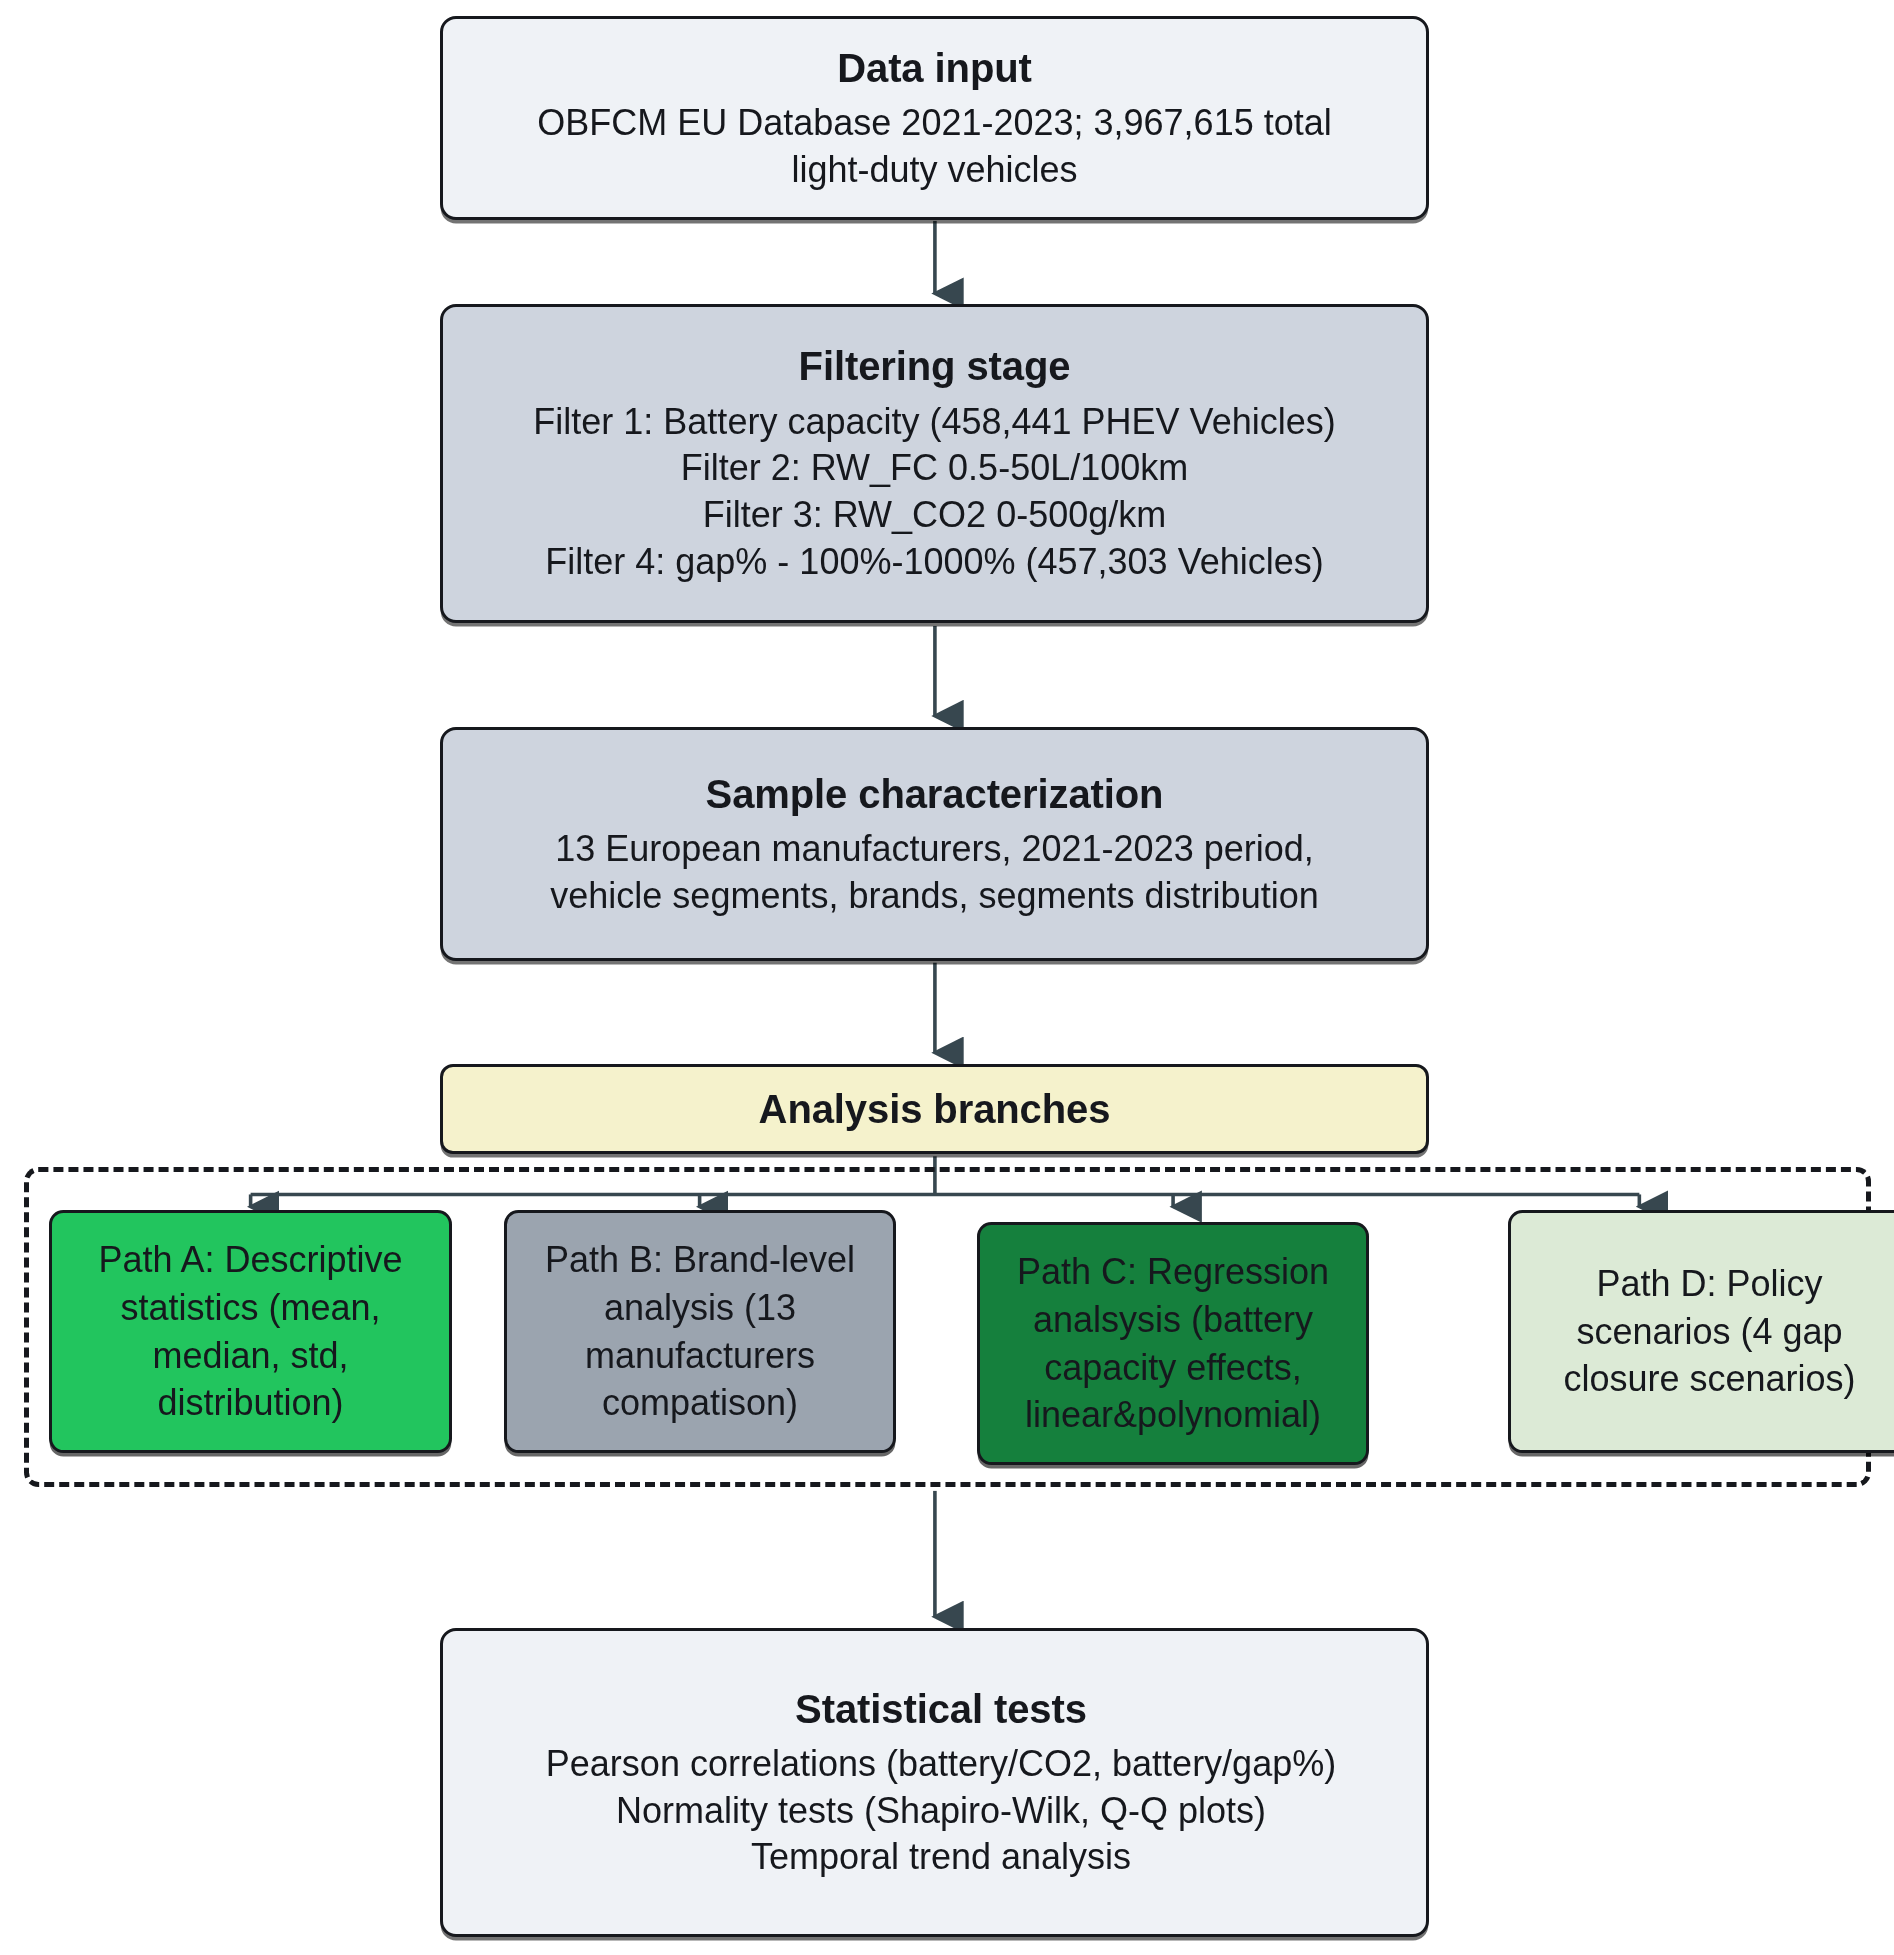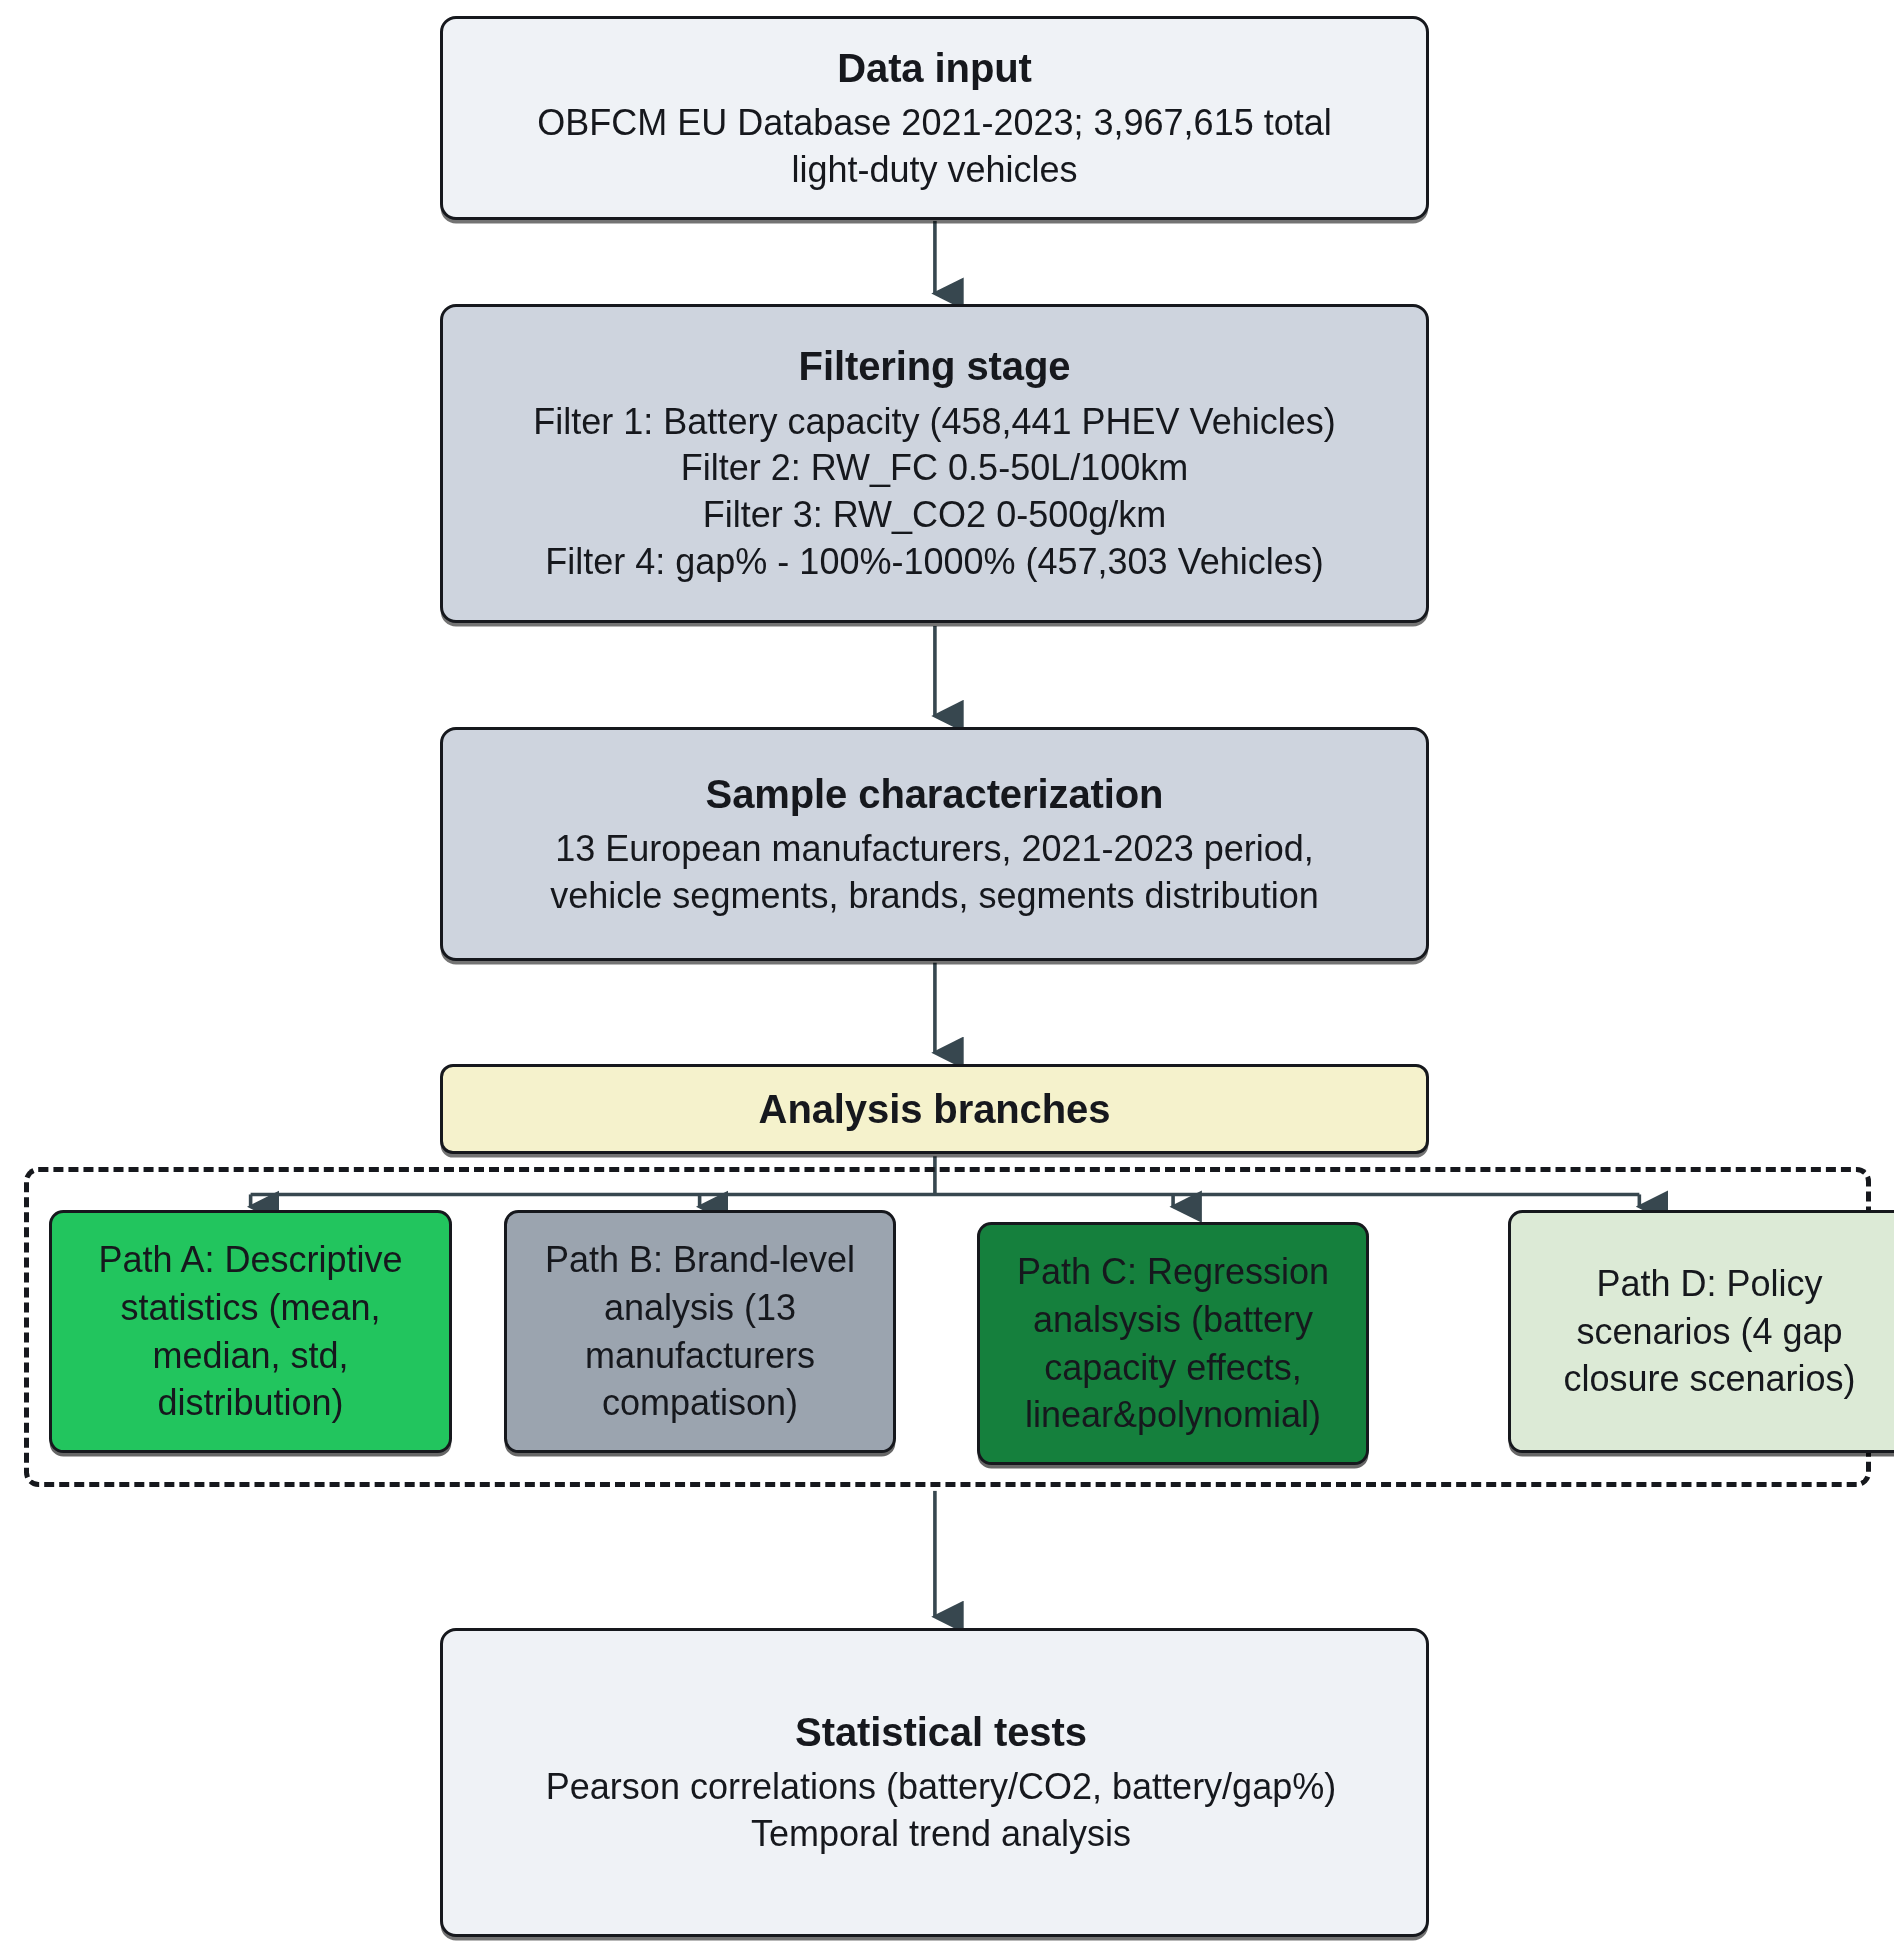--- a/index.html
+++ b/index.html
@@ -172,17 +172,18 @@
   <div class="path-box" id="path-c">
     <span>Path C: Regression analsysis (battery capacity effects, linear&amp;polynomial)</span>
   </div>
   <div class="path-box" id="path-d">
     <span>Path D: Policy scenarios (4 gap closure scenarios)</span>
   </div>
 
   <div class="node" id="node-stats">
     <div class="title">Statistical tests</div>
     <div class="body-line">Pearson correlations (battery/CO2, battery/gap%)</div>
+    <div class="body-line">Normality tests (Shapiro-Wilk, Q-Q plots)</div>
     <div class="body-line">Temporal trend analysis</div>
   </div>
 
 </div>
 
 
 </body></html>

